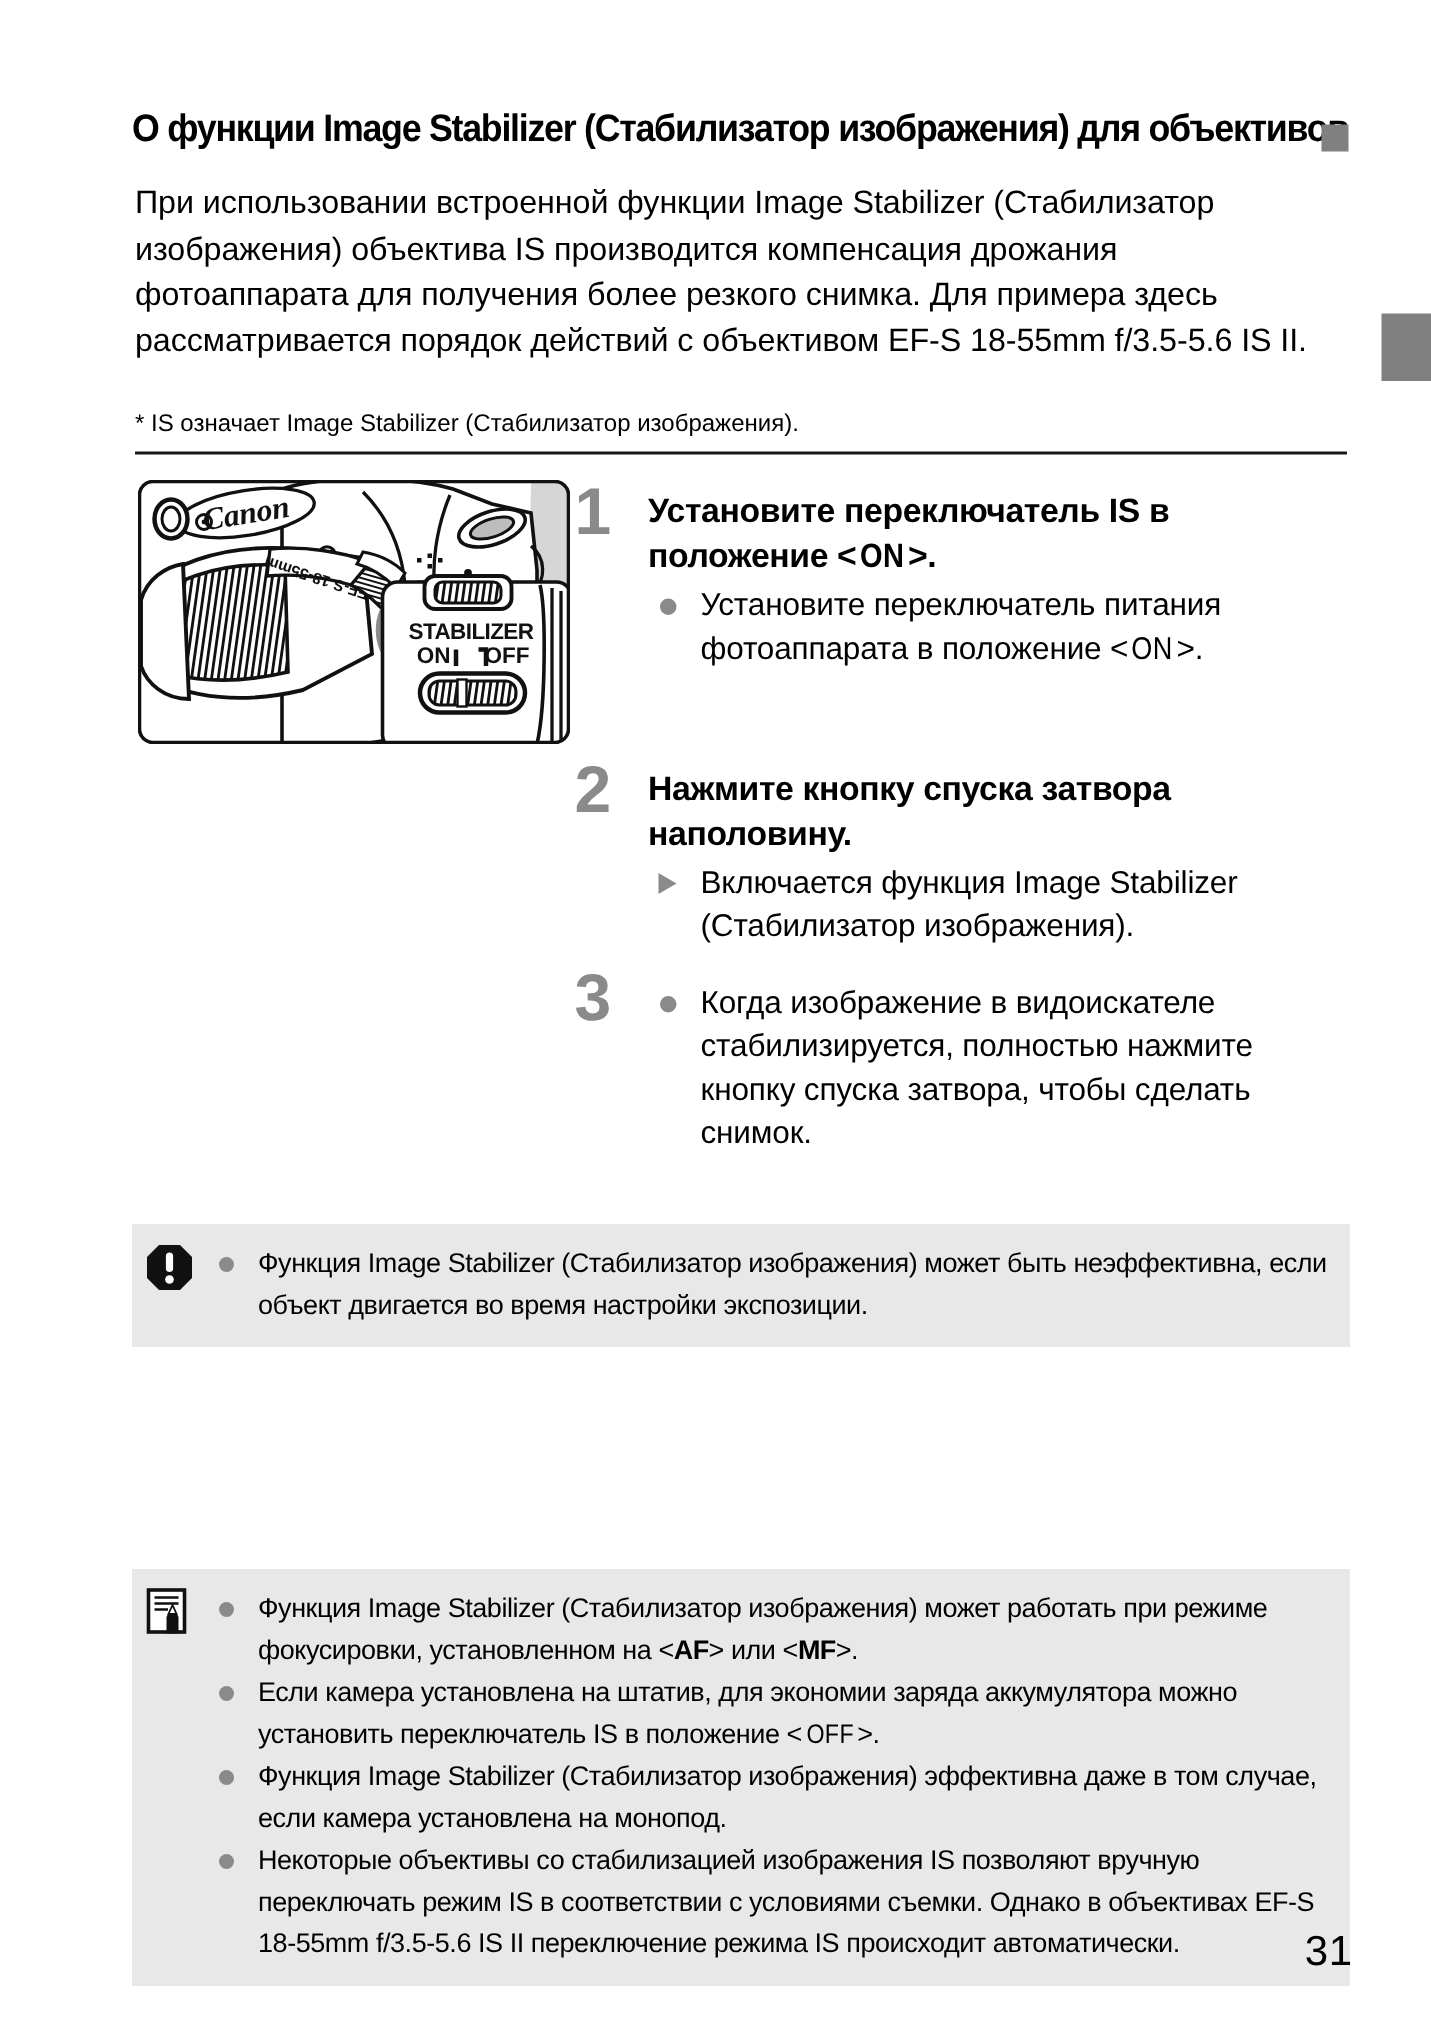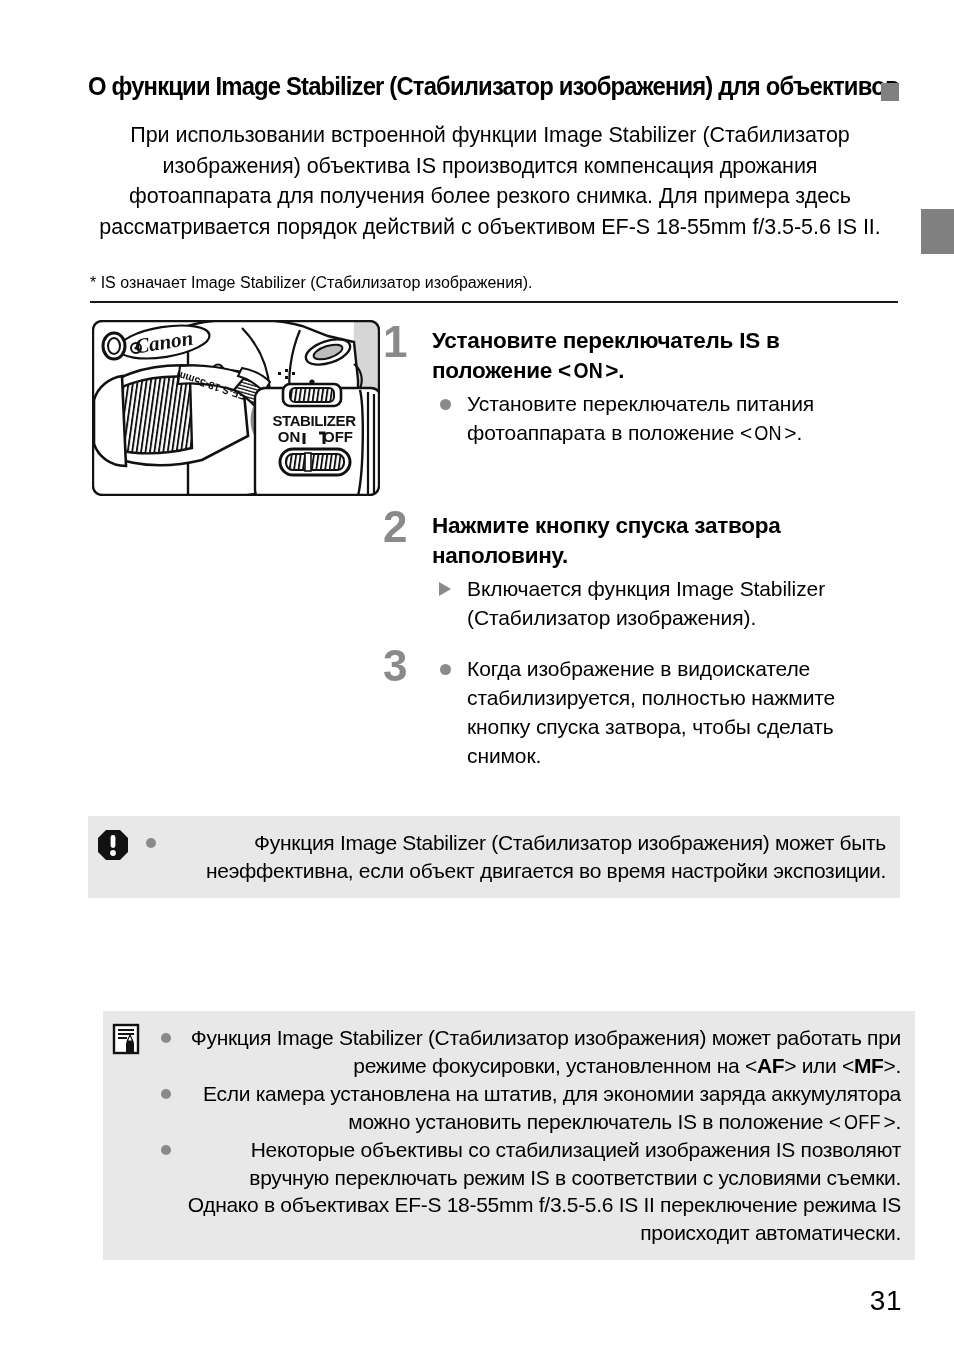--- a/index.html
+++ b/index.html
@@ -52,21 +52,20 @@
 
   
   .intro {
     position: absolute;
     left: 90px;
     top: 120px;
     width: 800px;
     font-size: 21.5px;
     line-height: 30.5px;
     letter-spacing: -0.05px;
-    text-align: center;
   }
   .intro-note {
     position: absolute;
     left: 90px;
     top: 271px;
     width: 800px;
     font-size: 16px;
     line-height: 24px;
   }
   .hrule {
@@ -170,25 +169,24 @@
     width: 34px;
     height: 34px;
   }
   .infobox-list {
     margin: 0;
     padding: 13px 14px 13px 58px;
   }
   .info-item {
     position: relative;
     padding-left: 26px;
-    font-size: 21px;
+    font-size: 18px;
     line-height: 27.5px;
     letter-spacing: -0.3px;
     margin-bottom: 1px;
-    text-align: right;
   }
   .info-item .dot {
     position: absolute;
     left: 0px;
     top: 9px;
     width: 10px;
     height: 10px;
     border-radius: 50%;
     background: #8a8a8a;
   }
@@ -348,37 +346,40 @@
         <circle cx="17" cy="25" r="2.9" fill="#ffffff"></circle>
       </svg>
     </div>
     <div class="infobox-list">
       <div class="info-item">
         <span class="dot"></span><span>Функция Image Stabilizer (Стабилизатор изображения) может быть неэффективна, если объект двигается во время настройки экспозиции.</span>
       </div>
     </div>
   </div>
 
-  <div class="infobox" style="top:1011px;margin-left:15px;">
+  <div class="infobox" style="top:1046px;">
     <div class="infobox-icon">
       <svg width="34" height="34" viewBox="0 0 34 34" xmlns="http://www.w3.org/2000/svg">
         <rect x="3" y="2" width="24" height="28" fill="#ffffff" stroke="#111111" stroke-width="2.4"></rect>
         <path d="M7 7 H23 M7 11 H23 M7 15 H16" stroke="#111111" stroke-width="1.8"></path>
         <polygon points="19,12 23,20 23,31 15,31 15,20" fill="#111111"></polygon>
         <polygon points="19,12 16.3,18 21.7,18" fill="#ffffff" stroke="#111111" stroke-width="1.2"></polygon>
       </svg>
     </div>
     <div class="infobox-list">
       <div class="info-item">
         <span class="dot"></span><span>Функция Image Stabilizer (Стабилизатор изображения) может работать при режиме фокусировки, установленном на &lt;</span><span class="iconfont-b">AF</span><span>&gt; или &lt;</span><span class="iconfont-b">MF</span><span>&gt;.</span>
       </div>
       <div class="info-item">
         <span class="dot"></span><span>Если камера установлена на штатив, для экономии заряда аккумулятора можно установить переключатель IS в положение &lt;</span><span class="iconfont">OFF</span><span>&gt;.</span>
       </div>
       <div class="info-item">
+        <span class="dot"></span><span>Функция Image Stabilizer (Стабилизатор изображения) эффективна даже в том случае, если камера установлена на монопод.</span>
+      </div>
+      <div class="info-item">
         <span class="dot"></span><span>Некоторые объективы со стабилизацией изображения IS позволяют вручную переключать режим IS в соответствии с условиями съемки. Однако в объективах EF-S 18-55mm f/3.5-5.6 IS II переключение режима IS происходит автоматически.</span>
       </div>
     </div>
   </div>
 
   <div class="page-num">31</div>
 
 </div>
 
 </body></html>

